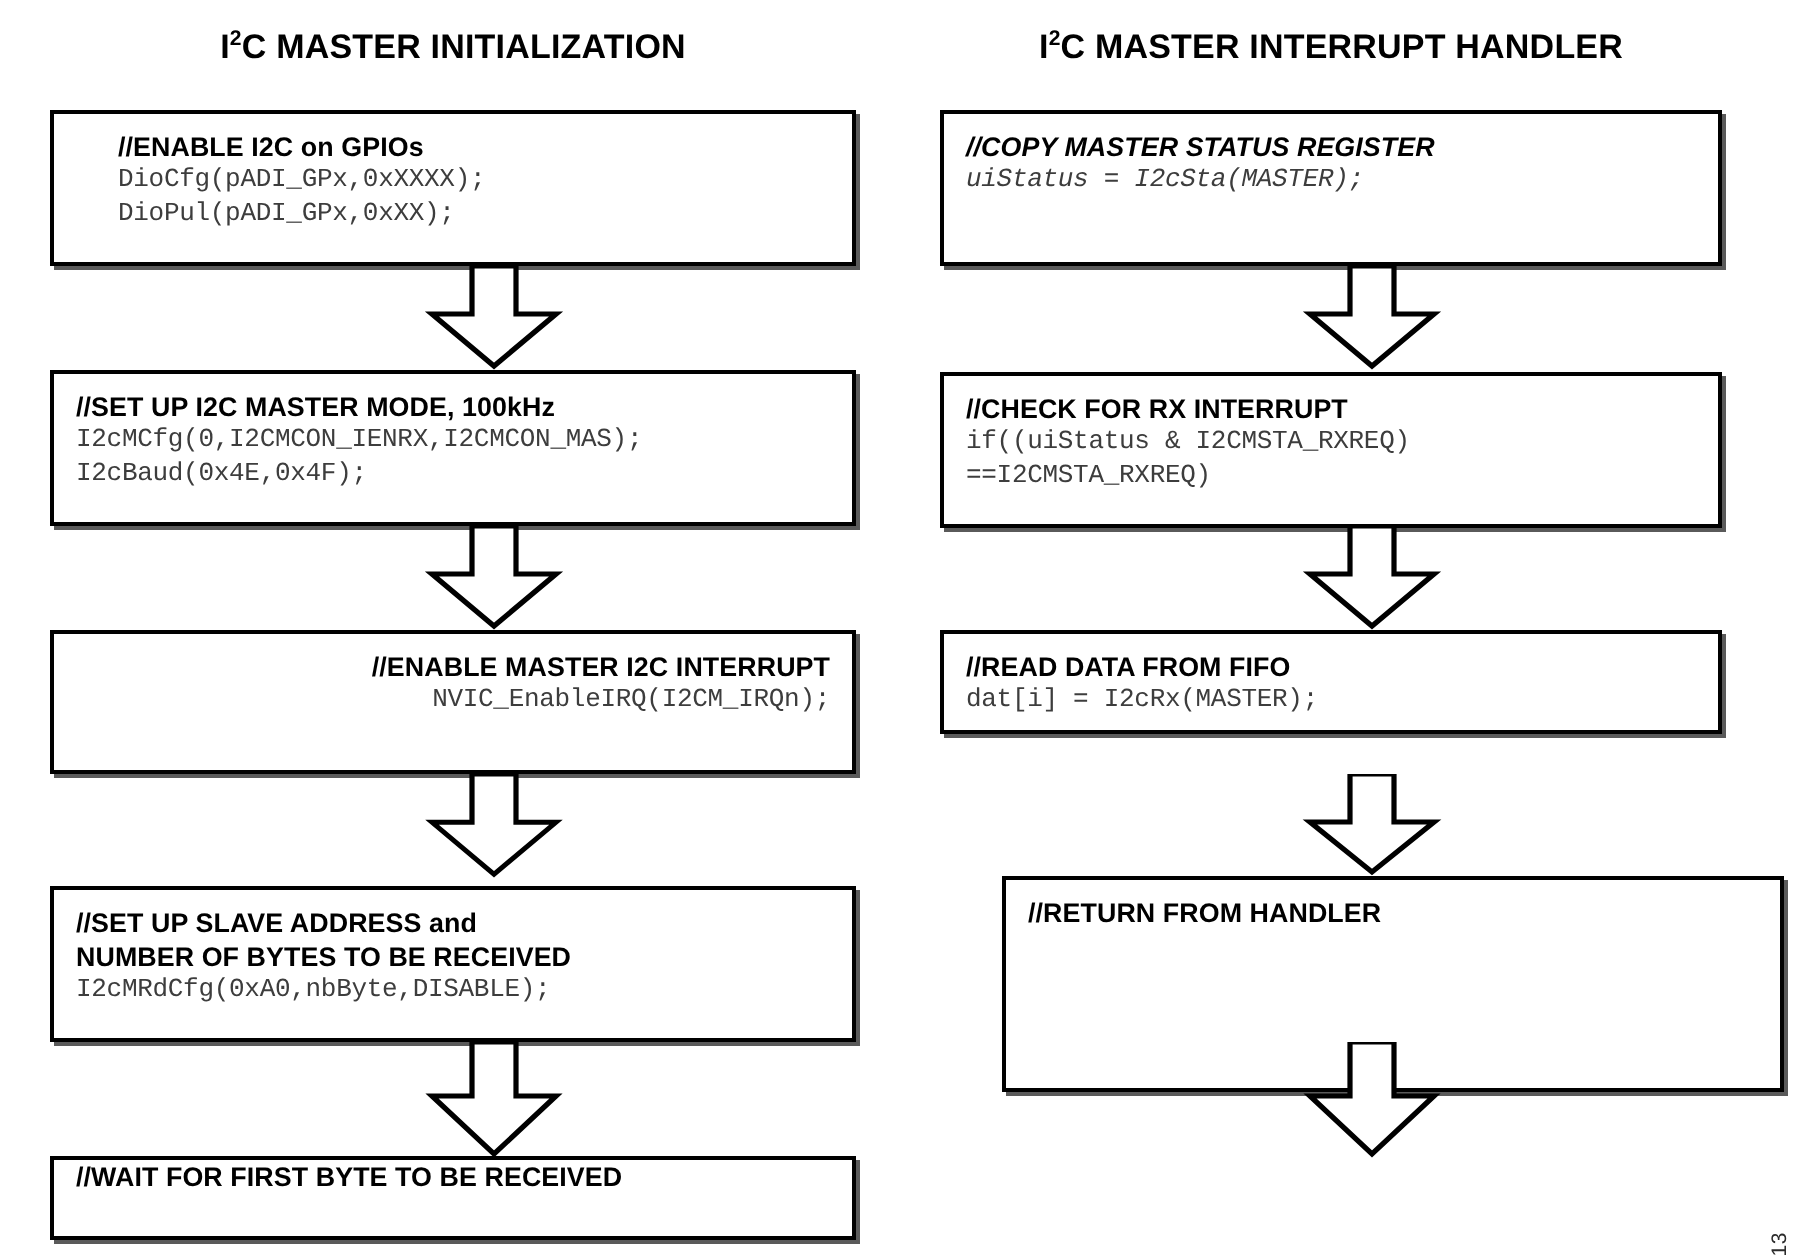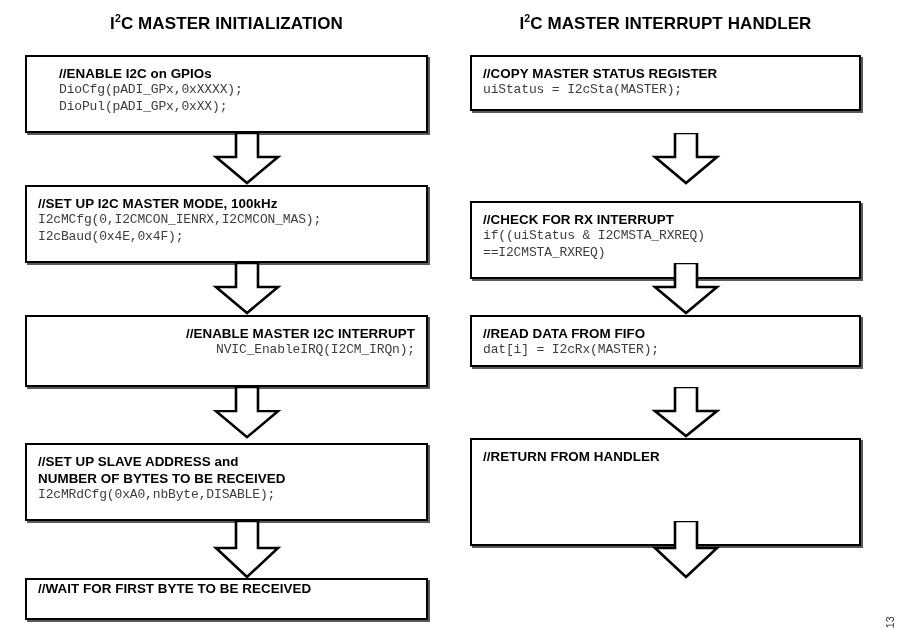--- a/index.html
+++ b/index.html
@@ -162,32 +162,32 @@
     </div>
 
   </div>
 
   <div class="column column-right">
 
     <div class="column-title">
       <span>I</span><sup>2</sup><span>C MASTER INTERRUPT HANDLER</span>
     </div>
 
-    <div class="node" style="top:55px; height:56px;">
+    <div class="node" style="top:55px; height:78px;font-style:italic;">
       <div class="node-heading">//COPY MASTER STATUS REGISTER</div>
       <div class="node-code">uiStatus = I2cSta(MASTER);</div>
     </div>
 
     <div class="arrow" style="top:133px; left:181px;">
       <svg viewBox="0 0 70 52" preserveAspectRatio="none">
         <polygon points="24,0 46,0 46,24 66,24 35,50 4,24 24,24" fill="#ffffff" stroke="#000000" stroke-width="2.6" stroke-linejoin="miter"></polygon>
       </svg>
     </div>
 
-    <div class="node" style="top:201px; height:78px;">
+    <div class="node" style="top:186px; height:78px;">
       <div class="node-heading">//CHECK FOR RX INTERRUPT</div>
       <div class="node-code">if((uiStatus &amp; I2CMSTA_RXREQ)
 ==I2CMSTA_RXREQ)</div>
     </div>
 
     <div class="arrow" style="top:263px; left:181px;">
       <svg viewBox="0 0 70 52" preserveAspectRatio="none">
         <polygon points="24,0 46,0 46,24 66,24 35,50 4,24 24,24" fill="#ffffff" stroke="#000000" stroke-width="2.6" stroke-linejoin="miter"></polygon>
       </svg>
     </div>
@@ -196,21 +196,21 @@
       <div class="node-heading">//READ DATA FROM FIFO</div>
       <div class="node-code">dat[i] = I2cRx(MASTER);</div>
     </div>
 
     <div class="arrow" style="top:387px; left:181px; height:51px;">
       <svg viewBox="0 0 70 51" preserveAspectRatio="none">
         <polygon points="24,0 46,0 46,24 66,24 35,49 4,24 24,24" fill="#ffffff" stroke="#000000" stroke-width="2.6" stroke-linejoin="miter"></polygon>
       </svg>
     </div>
 
-    <div class="node" style="top:438px; height:108px;">
+    <div class="node" style="top:438px; height:108px;margin-left:31px;">
       <div class="node-heading">//RETURN FROM HANDLER</div>
     </div>
 
     <div class="arrow" style="top:521px; left:181px; height:58px;">
       <svg viewBox="0 0 70 58" preserveAspectRatio="none">
         <polygon points="24,0 46,0 46,27 66,27 35,56 4,27 24,27" fill="#ffffff" stroke="#000000" stroke-width="2.6" stroke-linejoin="miter"></polygon>
       </svg>
     </div>
 
   </div>

